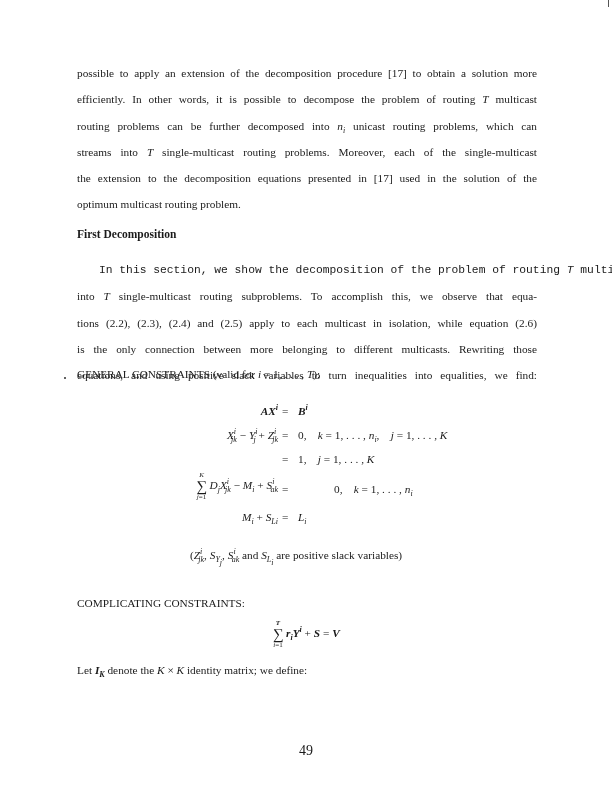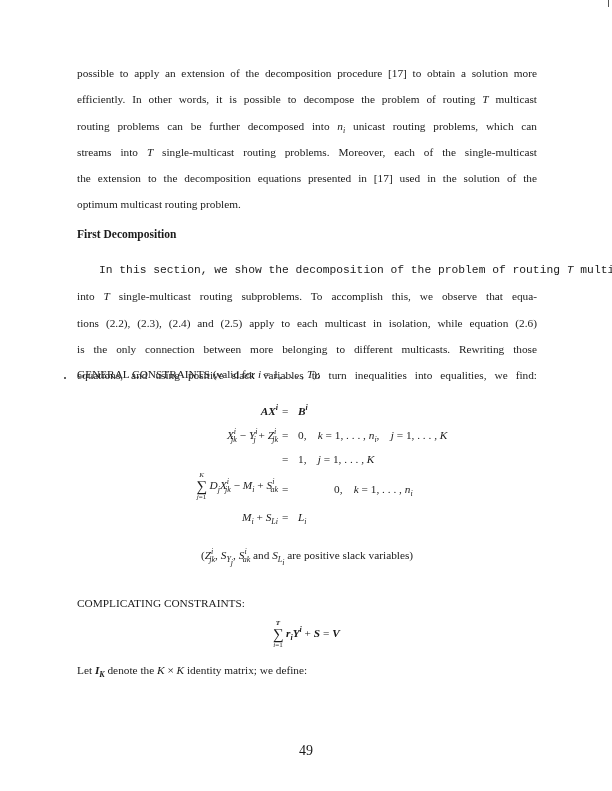--- a/index.html
+++ b/index.html
@@ -85,21 +85,21 @@
     <span class="sumwrap"><span class="lim">K</span><span class="sym">∑</span><span class="lim" style="font-style:normal;"><span class="it">j</span>=1</span></span><span class="it">D<sub>j</sub>X<sup>i</sup><sub style="margin-left:-4px;">jk</sub></span> − <span class="it">M<sub>i</sub></span> + <span class="it">S<sup>i</sup><sub style="margin-left:-4px;">ak</sub></span>
   </div>
   <div style="position:absolute; top:78px; left:282px;">=</div>
   <div style="position:absolute; top:78px; left:298px;margin-left:36px;">0,&nbsp;&nbsp;&nbsp;&nbsp;<span class="it">k</span> = 1, . . . , <span class="it">n<sub>i</sub></span></div>
 
   <div style="position:absolute; top:106px; left:0; width:278px; text-align:right;"><span class="it">M<sub>i</sub></span> + <span class="it">S<sub>Li</sub></span></div>
   <div style="position:absolute; top:106px; left:282px;">=</div>
   <div style="position:absolute; top:106px; left:298px;"><span class="it">L<sub>i</sub></span></div>
 </div>
 
-<div class="eq" style="left:201px; top:549px;">(<span class="it">Z<sup>i</sup><sub style="margin-left:-4px;">jk</sub></span>, <span class="it">S<sub>Y<sub>j</sub></sub></span>, <span class="it">S<sup>i</sup><sub style="margin-left:-4px;">ak</sub></span> and <span class="it">S<sub>L<sub>i</sub></sub></span> are positive slack variables)</div>
+<div class="eq" style="left:190px; top:549px;">(<span class="it">Z<sup>i</sup><sub style="margin-left:-4px;">jk</sub></span>, <span class="it">S<sub>Y<sub>j</sub></sub></span>, <span class="it">S<sup>i</sup><sub style="margin-left:-4px;">ak</sub></span> and <span class="it">S<sub>L<sub>i</sub></sub></span> are positive slack variables)</div>
 
 <div class="caps" style="top:597px;">COMPLICATING CONSTRAINTS:</div>
 
 <div class="eq" style="left:271px; top:619px;">
   <span class="sumwrap"><span class="lim b">T</span><span class="sym">∑</span><span class="lim" style="font-style:normal;"><span class="it">i</span>=1</span></span><span class="b it">r<sub>i</sub>Y<sup>i</sup></span> + <span class="b it">S</span> = <span class="b it">V</span>
 </div>
 
 <div class="caps" style="top:664px;">Let <span class="b it">I<sub>K</sub></span> denote the <span class="it">K</span> × <span class="it">K</span> identity matrix; we define:</div>
 
 <div class="pagenum">49</div>

